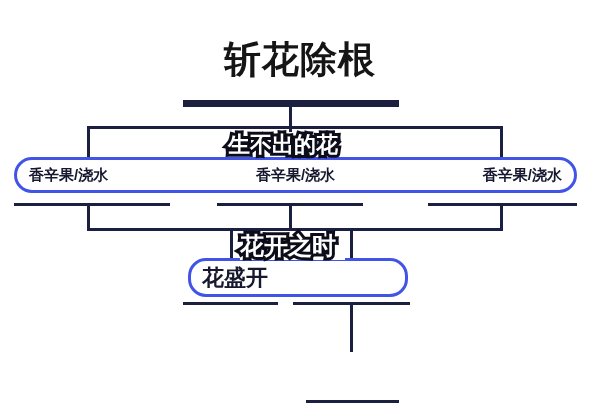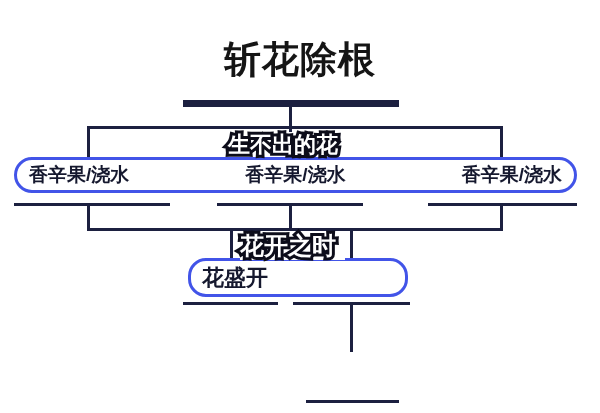--- a/index.html
+++ b/index.html
@@ -58,21 +58,21 @@
   <div class="h" style="left:87px;top:111px;width:416px;"></div>
   <div class="v" style="left:87px;top:111px;height:32px;"></div>
   <div class="v" style="left:289px;top:111px;height:10px;"></div>
   <div class="v" style="left:500px;top:111px;height:32px;"></div>
 
   <div class="glabel" style="left:228px;top:117px;width:128px;font-size:22px;">
     <span class="stroke">生不出的花</span>
     <span class="fill">生不出的花</span>
   </div>
 
-  <div class="box" style="left:14px;top:142px;width:563px;height:36px;padding:0 12px;font-size:19px;">
+  <div class="box" style="left:14px;top:142px;width:563px;height:36px;padding:0 12px;font-size:15px;">
     <span>香辛果/浇水</span>
     <span>香辛果/浇水</span>
     <span>香辛果/浇水</span>
   </div>
 
   <div class="h" style="left:14px;top:188px;width:156px;"></div>
   <div class="h" style="left:217px;top:188px;width:146px;"></div>
   <div class="h" style="left:428px;top:188px;width:149px;"></div>
 
   <div class="v" style="left:87px;top:189px;height:27px;"></div>

